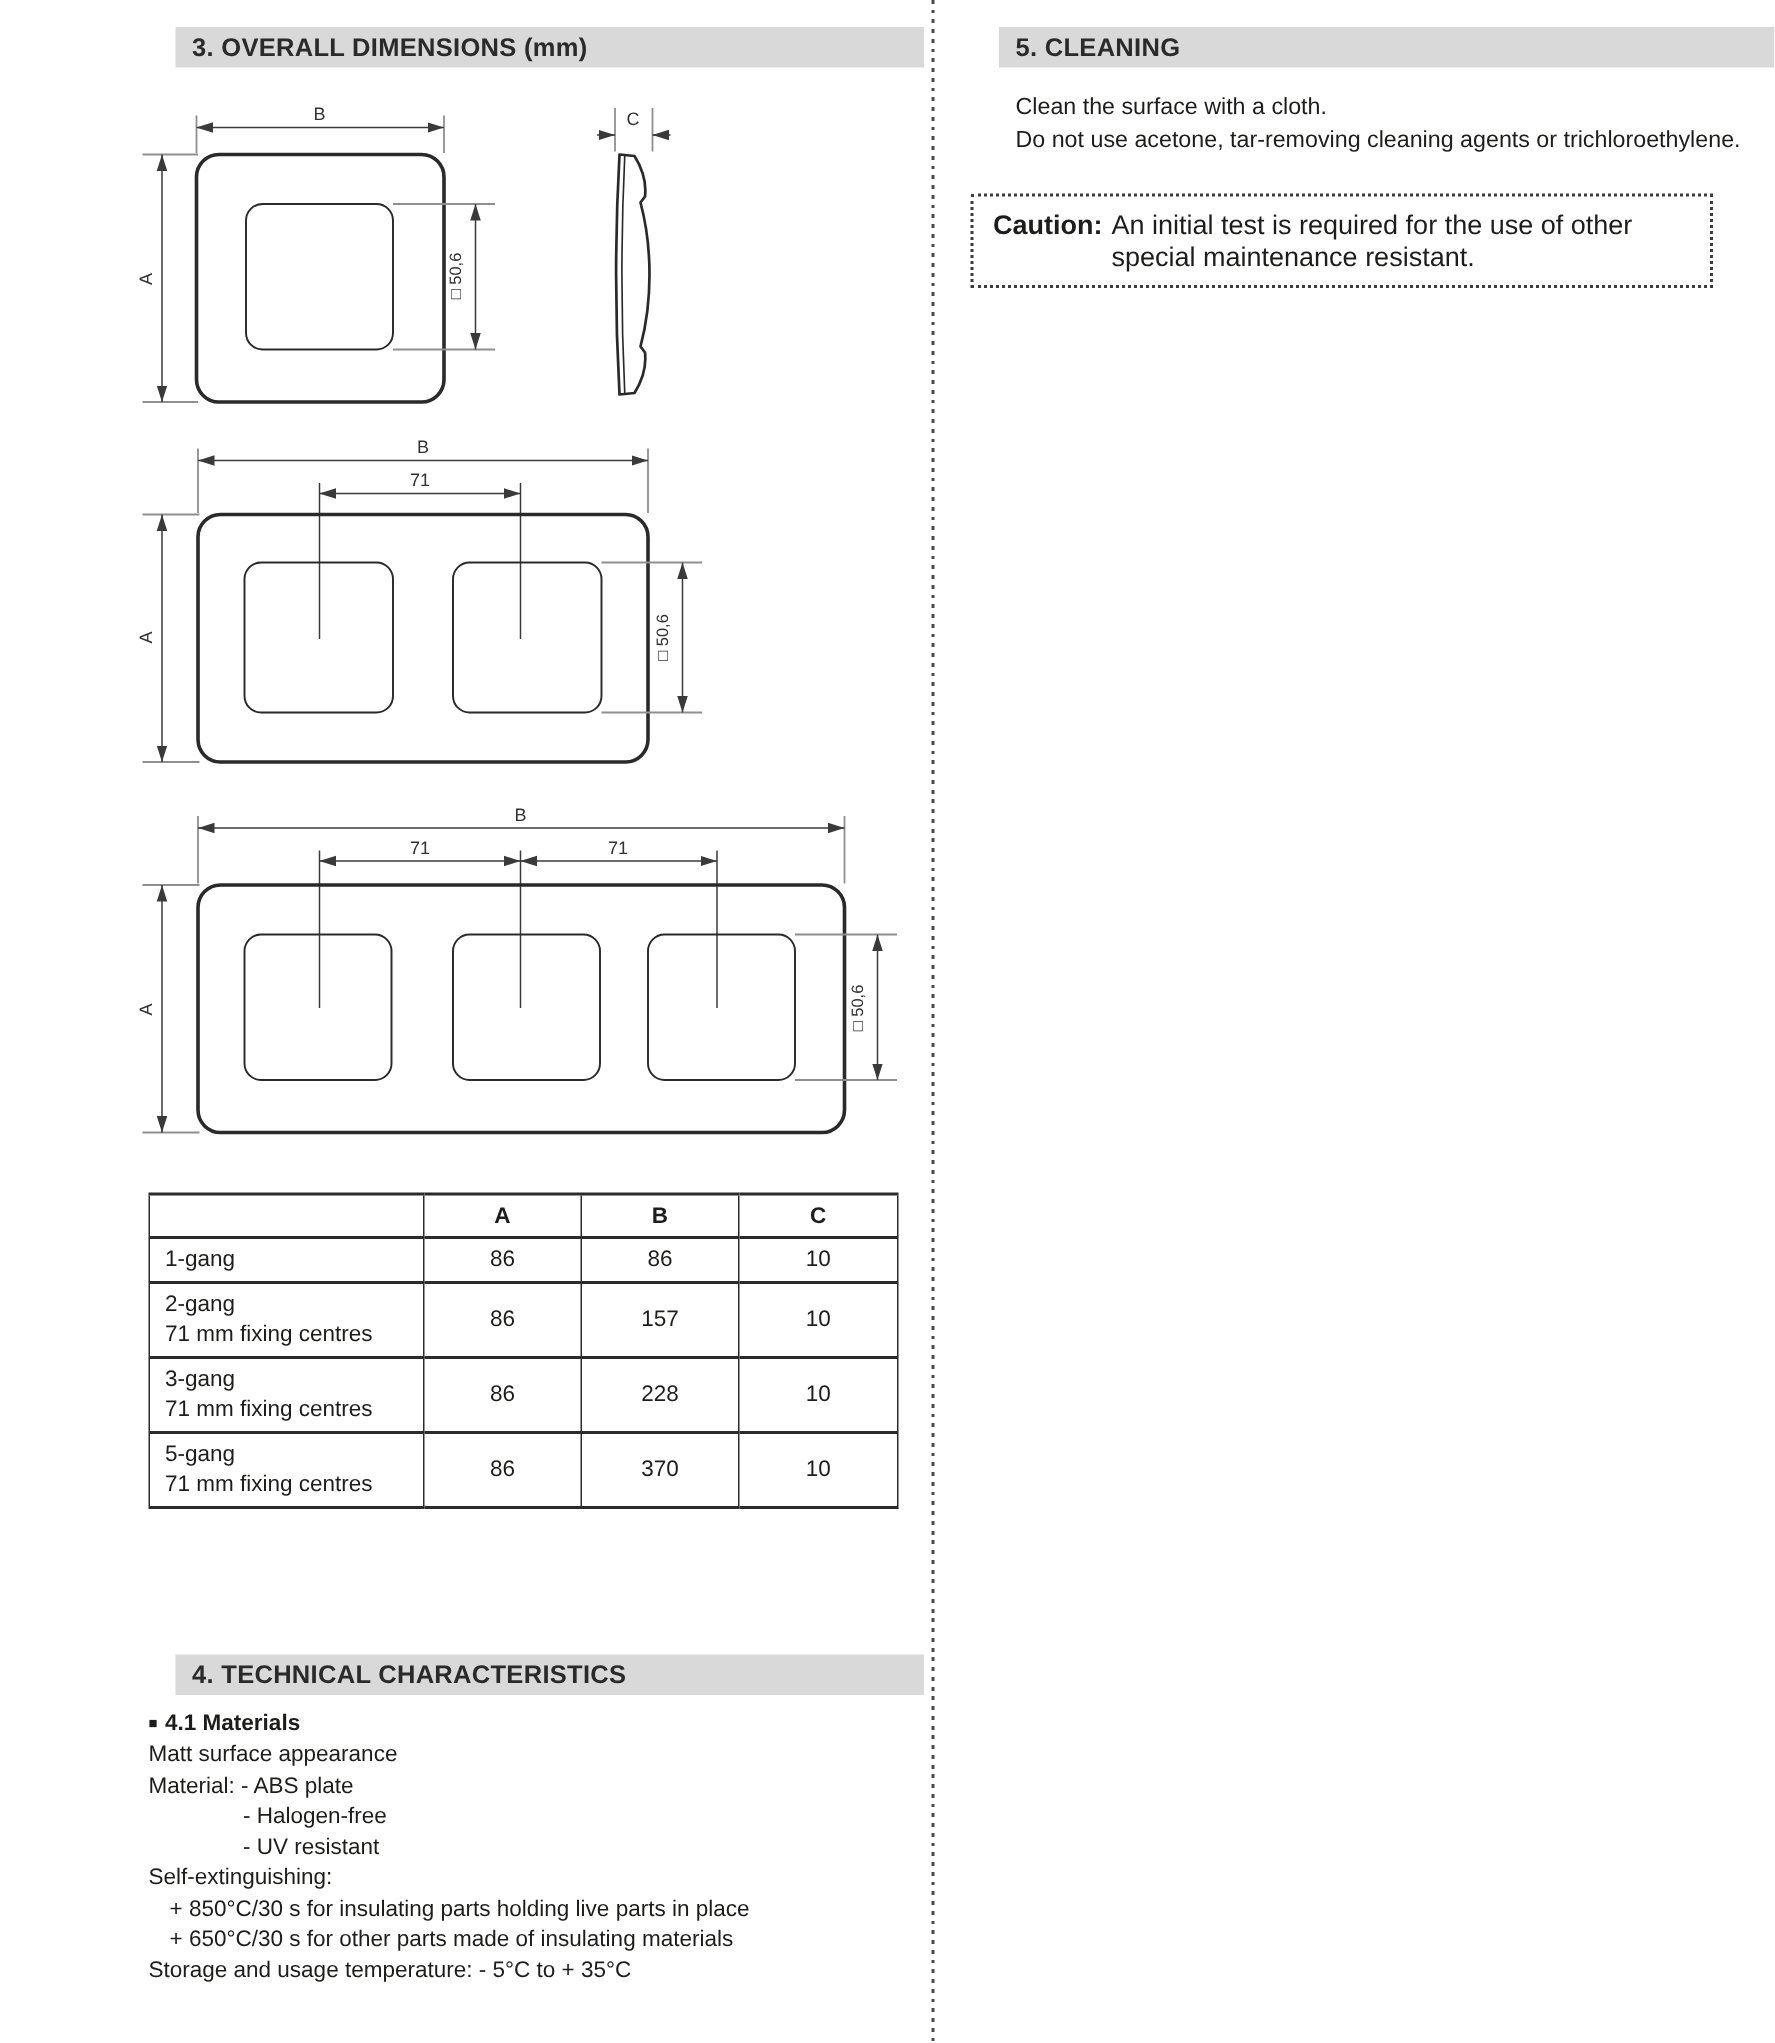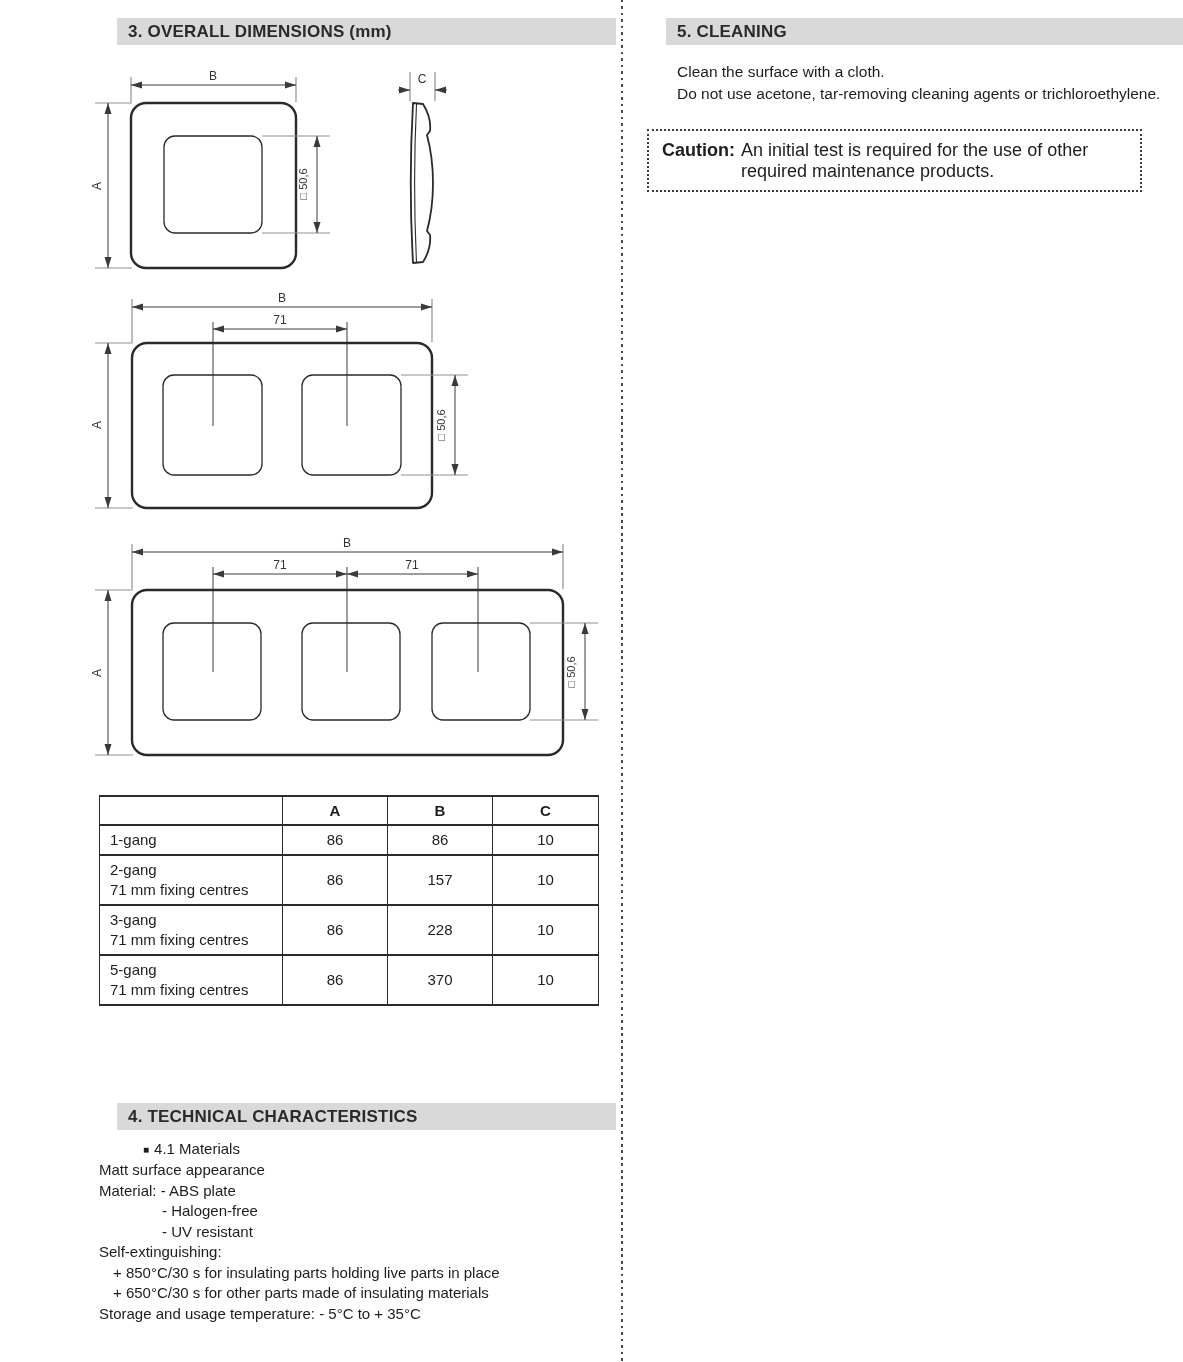--- a/index.html
+++ b/index.html
@@ -37,21 +37,21 @@
   table.dims th{font-weight:bold;height:19px;}
   table.dims td.rowlabel{text-align:left;padding-left:10px;line-height:1.33;}
   table.dims col.c-label{width:183px;}
   table.dims col.c-a{width:105px;}
   table.dims col.c-b{width:105px;}
   table.dims col.c-c{width:106px;}
   tr.single td{height:19px;}
   tr.double td{height:40px;}
 
   .tech{position:absolute;left:99px;top:1139px;width:522px;font-size:15px;line-height:20.5px;}
-  .tech .h{font-weight:normal;margin-left:44px;}
+  .tech .h{font-weight:bold;}
   .tech .h .bullet{font-size:10px;vertical-align:1.5px;margin-right:5px;}
   .tech .ind1{padding-left:63px;}
   .tech .ind2{padding-left:14px;}
   .tech .h2{margin-top:8px;}
 
   .clean-lines{position:absolute;left:677px;top:61px;font-size:15.5px;line-height:21.5px;width:510px;}
   .caution{
     position:absolute;left:647px;top:129px;width:495px;height:63px;box-sizing:border-box;
     border:2px dotted #3c3c3c;
   }
@@ -261,17 +261,17 @@
   </div>
 
   <div class="clean-lines">
     <div>Clean the surface with a cloth.</div>
     <div>Do not use acetone, tar-removing cleaning agents or trichloroethylene.</div>
   </div>
 
   <div class="caution">
     <div class="caution-inner">
       <span class="caution-label">Caution:</span>
-      <span class="caution-text">An initial test is required for the use of other required maintenance products.</span>
+      <span class="caution-text">An initial test is required for the use of other special maintenance resistant.</span>
     </div>
   </div>
 
 </div>
 
 </body></html>

